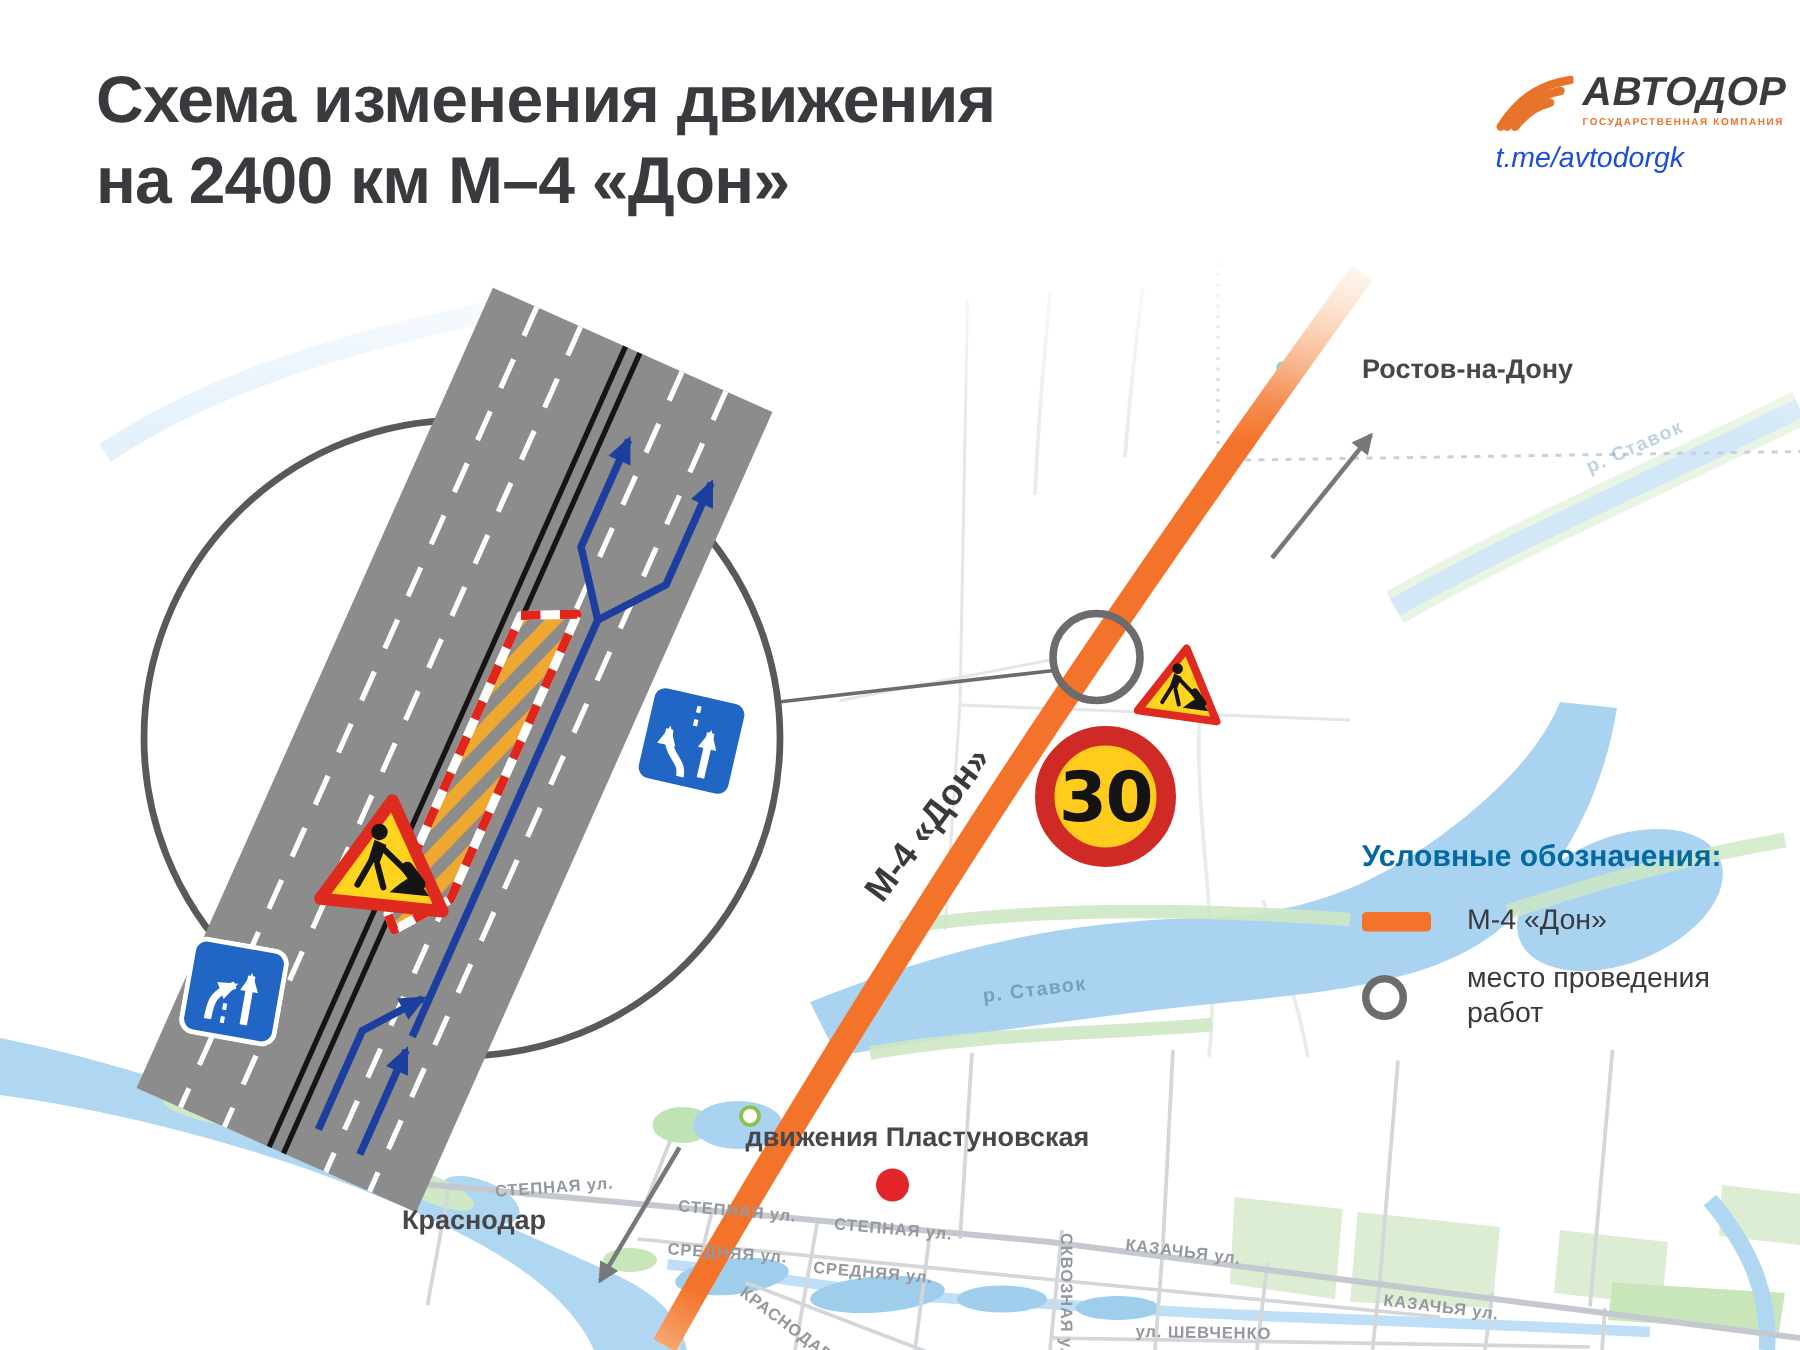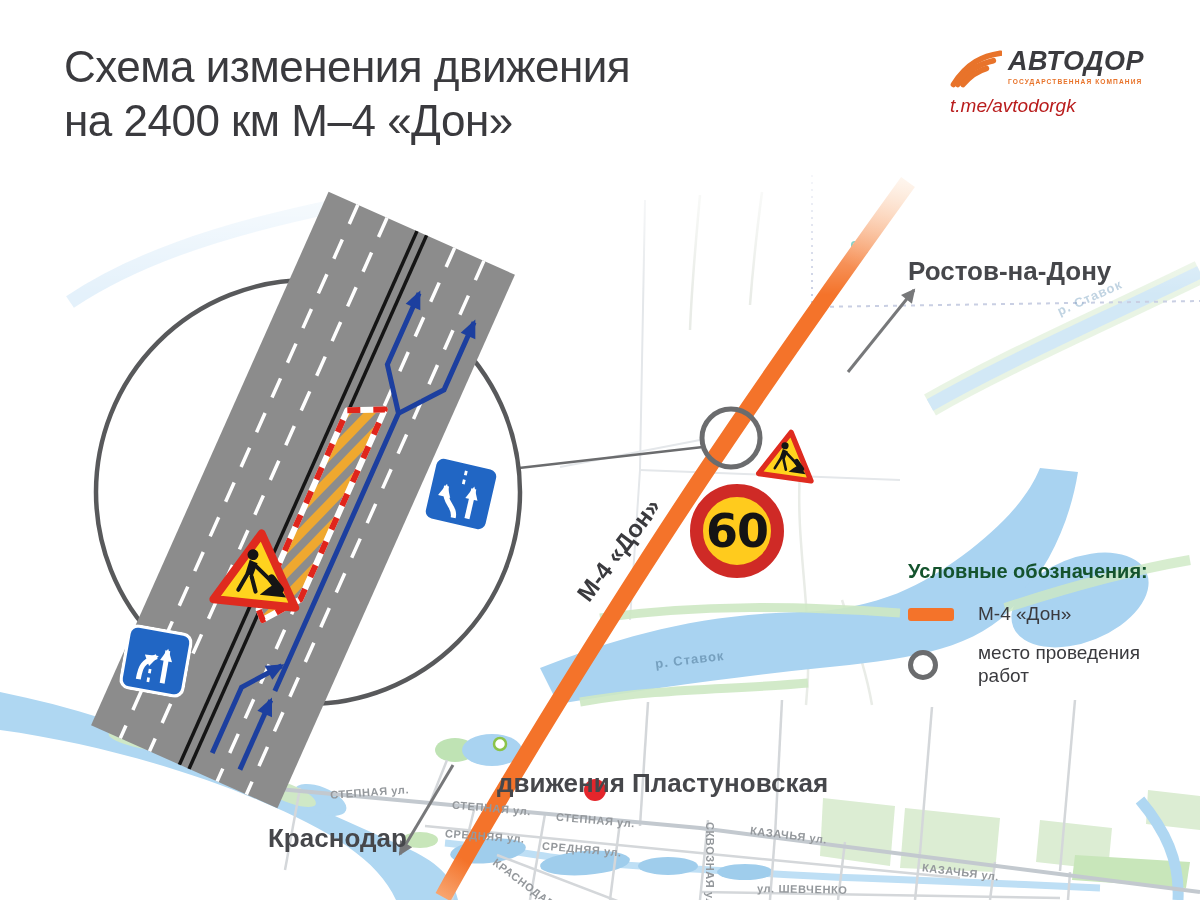--- a/index.html
+++ b/index.html
@@ -1,40 +1,40 @@
 <!DOCTYPE html>
 <html><head>
 <meta charset="utf-8">
 <style>
   html,body{margin:0;padding:0;}
   body{width:1200px;height:900px;position:relative;overflow:hidden;background:#ffffff;
        font-family:"Liberation Sans",sans-serif;}
   .abs{position:absolute;}
   svg{display:block;}
   
-  .title{left:64px;top:40px;font-size:44px;font-weight:400;color:#3A3A3E;line-height:1.22;letter-spacing:-0.5px;}
-  .logo{left:950px;top:48px;width:200px;}
+  .title{left:64px;top:40px;font-size:44px;font-weight:700;color:#3A3A3E;line-height:1.22;letter-spacing:-0.5px;}
+  .logo{left:997px;top:48px;width:200px;}
   .logo-row{display:flex;align-items:flex-start;gap:6px;}
   .brand{font-size:27px;font-weight:800;font-style:italic;color:#3B3B3F;letter-spacing:.5px;line-height:1;}
   .brand-sub{font-size:6.6px;font-weight:700;color:#E8732A;letter-spacing:1.1px;margin-top:3px;}
-  .tg{font-size:19px;font-style:italic;color:#b91c1c;margin-top:7px;}
-  
-  .city{font-size:26px;font-weight:600;color:#46474B;white-space:nowrap;margin-top:20px;}
+  .tg{font-size:19px;font-style:italic;color:#1d4ed8;margin-top:7px;}
+  
+  .city{font-size:18px;font-weight:600;color:#46474B;white-space:nowrap;}
   .st{font-size:11px;font-weight:700;color:#94989C;letter-spacing:.6px;white-space:nowrap;}
   .river-label{font-size:13px;font-weight:700;color:#76A0BF;letter-spacing:1px;white-space:nowrap;}
   .hwy-label{font-size:24px;font-weight:800;color:#3A3A3E;white-space:nowrap;}
   
   .sign50{left:690px;top:484px;width:94px;height:94px;border-radius:50%;background:#FFCB1D;
           border:13px solid #CF2A26;box-shadow:0 0 0 2px rgba(255,255,255,.85);
           display:flex;align-items:center;justify-content:center;box-sizing:border-box;}
   .sign50 span{font-size:46px;font-weight:800;color:#141414;letter-spacing:-1px;font-family:"DejaVu Sans","Liberation Sans",sans-serif;}
   .red-dot{left:584px;top:779px;width:22px;height:22px;border-radius:50%;background:#E4252B;}
   
   .legend{left:908px;top:560px;width:268px;}
-  .legend-title{font-size:20px;font-weight:800;color:#14532d;margin-bottom:20px;}
+  .legend-title{font-size:20px;font-weight:800;color:#0369a1;margin-bottom:20px;}
   .legend-row{display:flex;align-items:center;gap:18px;margin-bottom:16px;}
   .legend-icon{width:52px;flex:0 0 52px;display:flex;justify-content:flex-start;align-items:center;}
   .legend-label{font-size:19px;font-weight:500;color:#3A3A3E;line-height:1.2;}
   .swatch{width:46px;height:13px;border-radius:3px;background:#F4732A;}
   .ring{width:20px;height:20px;border-radius:50%;border:5px solid #6B6C6E;}
 </style>
 </head>
 <body>
 
 <svg class="abs" style="left:0;top:0;z-index:1" width="1200" height="900" viewBox="0 0 1200 900">
@@ -220,21 +220,21 @@
   </g>
   <g transform="translate(101,476) rotate(10)">
     <use href="#sym-merge" x="-33" y="-33" width="66" height="66"></use>
   </g>
   <g transform="translate(406,309) rotate(13)">
     <use href="#sym-shift" x="-34" y="-34" width="68" height="68"></use>
   </g>
 </svg>
 
 <div class="abs sign50" style="z-index:3">
-  <span>60</span>
+  <span>30</span>
 </div>
 <div class="abs" style="left:758px;top:428px;z-index:3;transform:rotate(8deg)">
   <svg width="60" height="53" viewBox="0 0 100 90">
       <use href="#sym-roadworks"></use>
     </svg>
 </div>
 <div class="abs red-dot" style="z-index:3"></div>
 
 <div class="abs city" style="left:908px;top:236px;z-index:4">Ростов-на-Дону</div>
 <div class="abs city" style="left:268px;top:803px;z-index:4">Краснодар</div>

